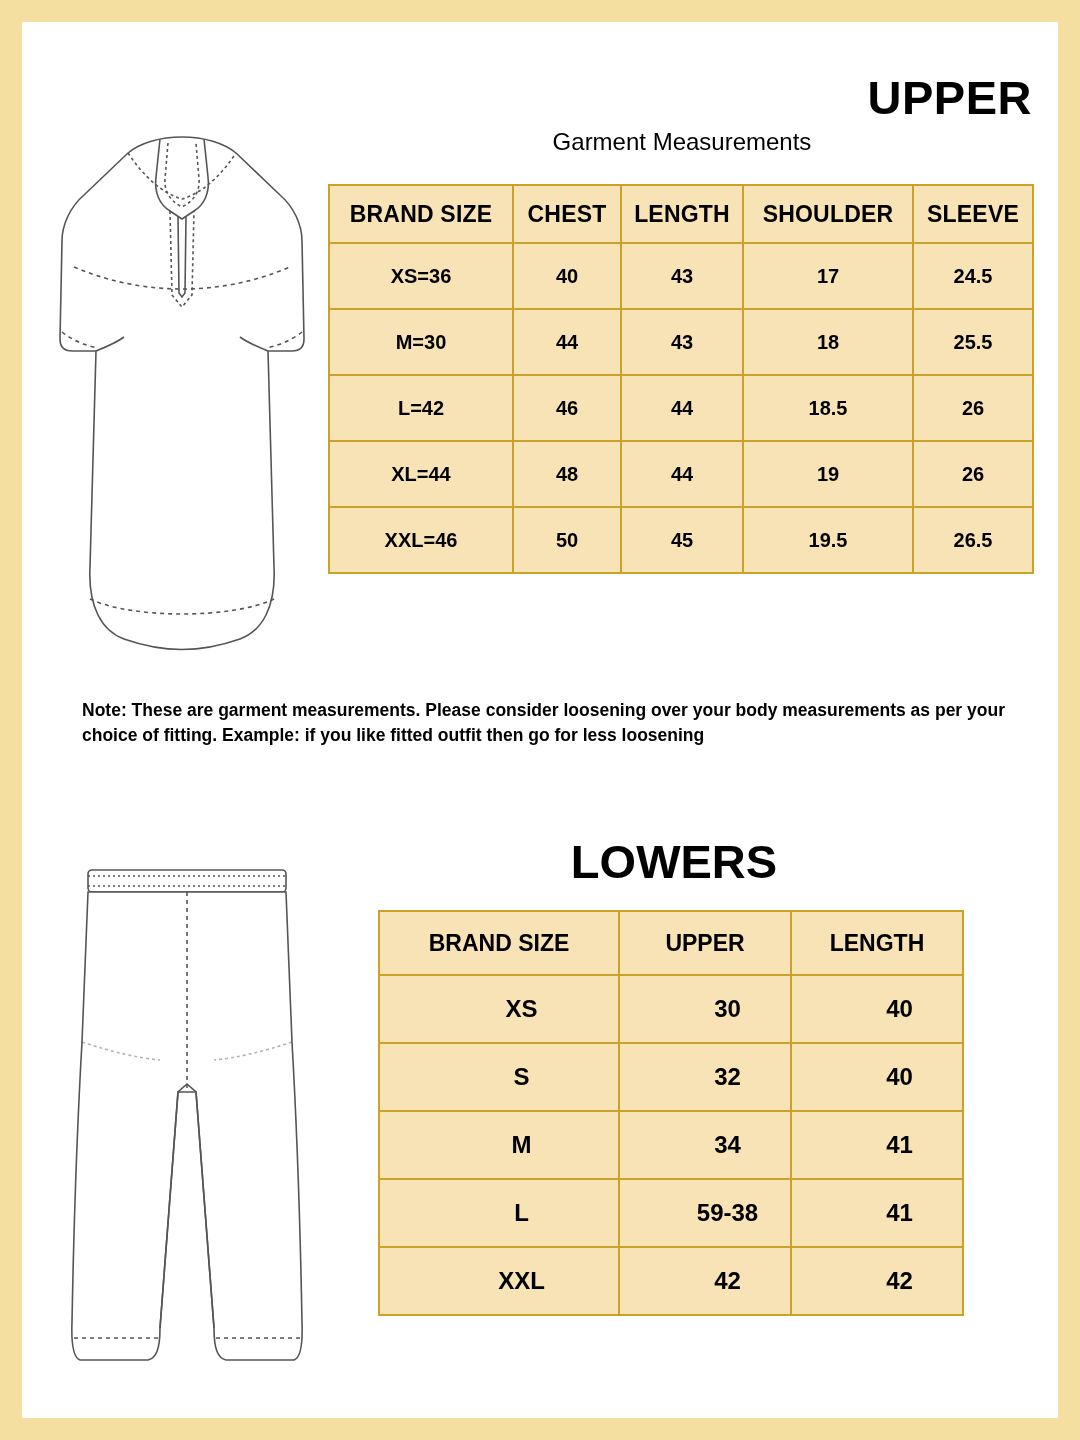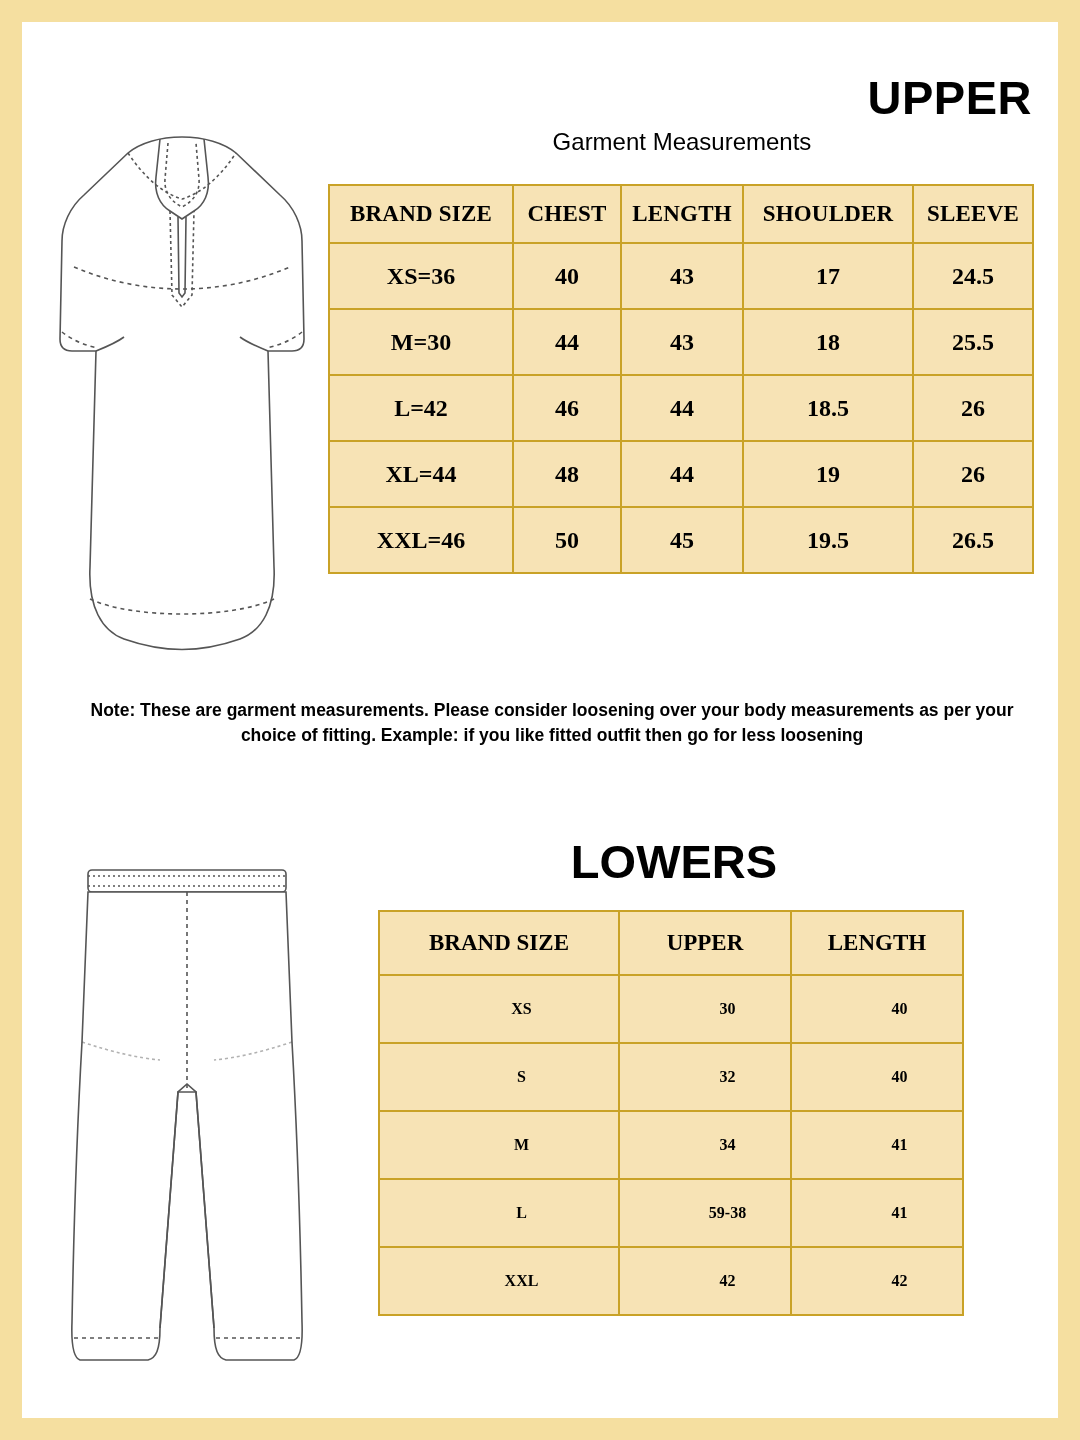--- a/index.html
+++ b/index.html
@@ -48,21 +48,20 @@
     width: 700px;
     text-align: center;
     font-size: 24px;
     font-weight: normal;
     color: #000;
   }
 
   table {
     border-collapse: collapse;
     table-layout: fixed;
-    font-family: Liberation Serif, serif;
   }
   .grid td, .grid th {
     border: 2px solid #c9a227;
     background: #f7e3b5;
     text-align: center;
     color: #000;
     font-weight: bold;
   }
 
   
@@ -72,29 +71,29 @@
     top: 162px;
     width: 704px;
   }
   .upper-table th {
     height: 54px;
     font-size: 23px;
     letter-spacing: 0.2px;
   }
   .upper-table td {
     height: 62px;
-    font-size: 24px;
+    font-size: 20px;
   }
 
   .note {
     position: absolute;
     left: 60px;
     top: 676px;
     width: 940px;
-    text-align: center;
+    text-align: left;
     font-size: 17.5px;
     font-weight: bold;
     line-height: 1.45;
     color: #000;
   }
 
   
   .lowers-title {
     position: absolute;
     left: 302px;
@@ -110,21 +109,21 @@
     left: 356px;
     top: 888px;
     width: 584px;
   }
   .lower-table th {
     height: 60px;
     font-size: 23px;
   }
   .lower-table td {
     height: 64px;
-    font-size: 16px;
+    font-size: 24px;
     padding-left: 46px;
   }
 
   
   .kurta-illus {
     position: absolute;
     left: 10px;
     top: 85px;
     width: 300px;
     height: 560px;

